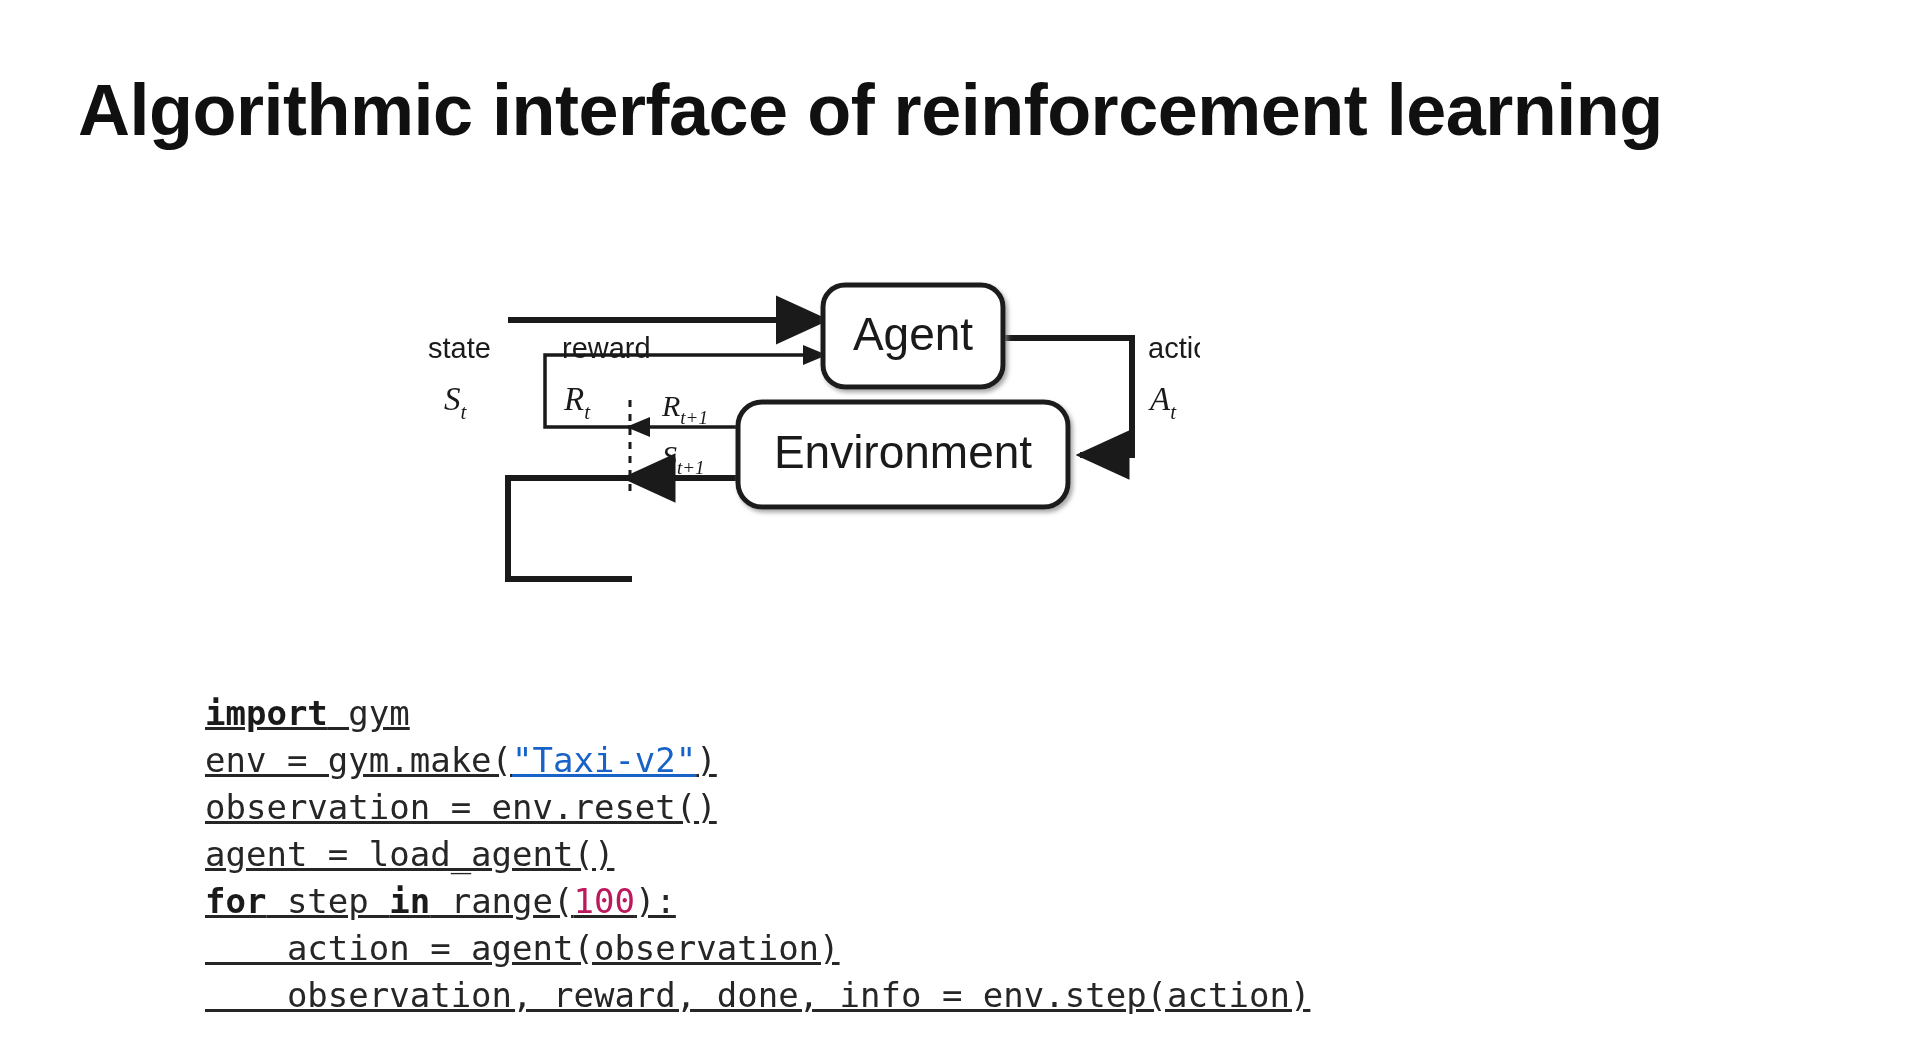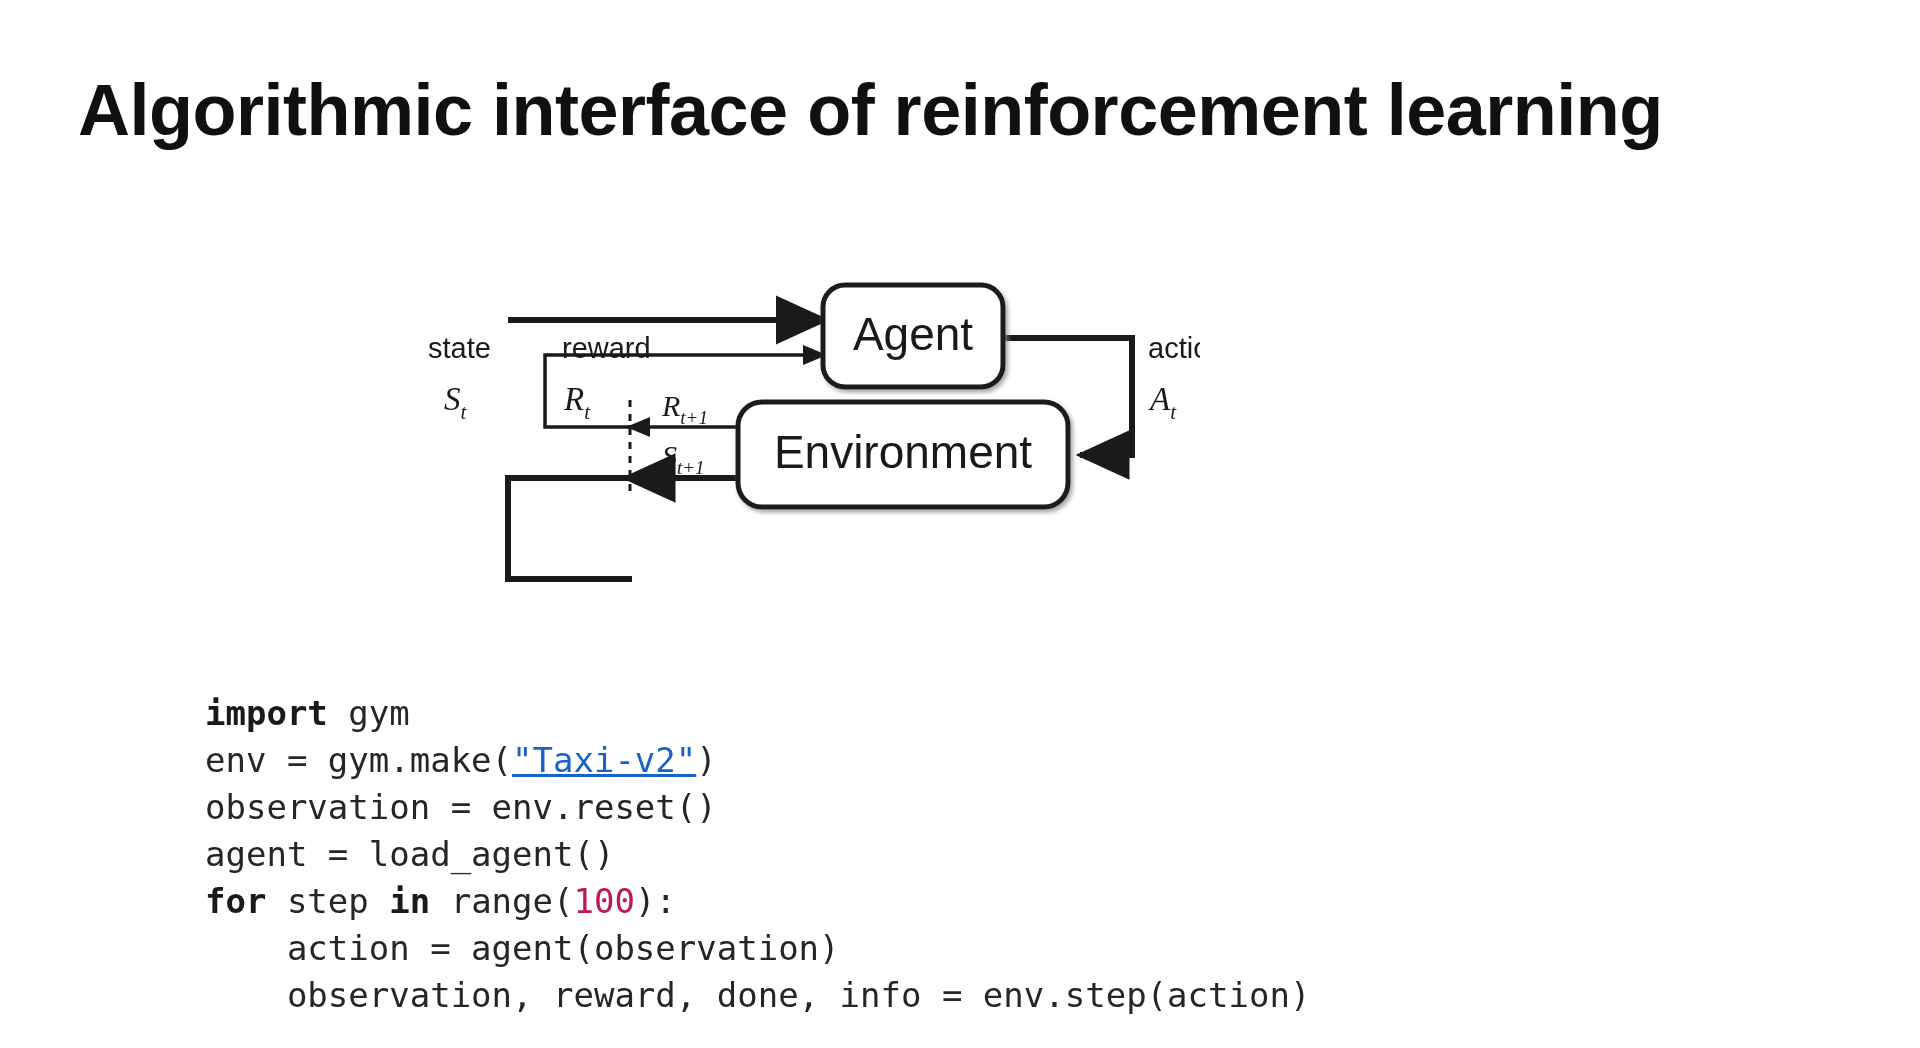--- a/index.html
+++ b/index.html
@@ -51,20 +51,21 @@
     left: 205px;
     top: 690px;
     font-family: "DejaVu Sans Mono", "Liberation Mono", monospace;
     font-size: 34px;
     line-height: 47px;
     color: #262626;
     white-space: pre;
   }
   .code-line {
     white-space: pre;
+    text-decoration: underline;
   }
   .tok-kw {
     font-weight: 700;
     color: #1a1a1a;
   }
   .tok-num {
     color: #be185d;
   }
   .tok-str-link {
     color: #1763c7;

